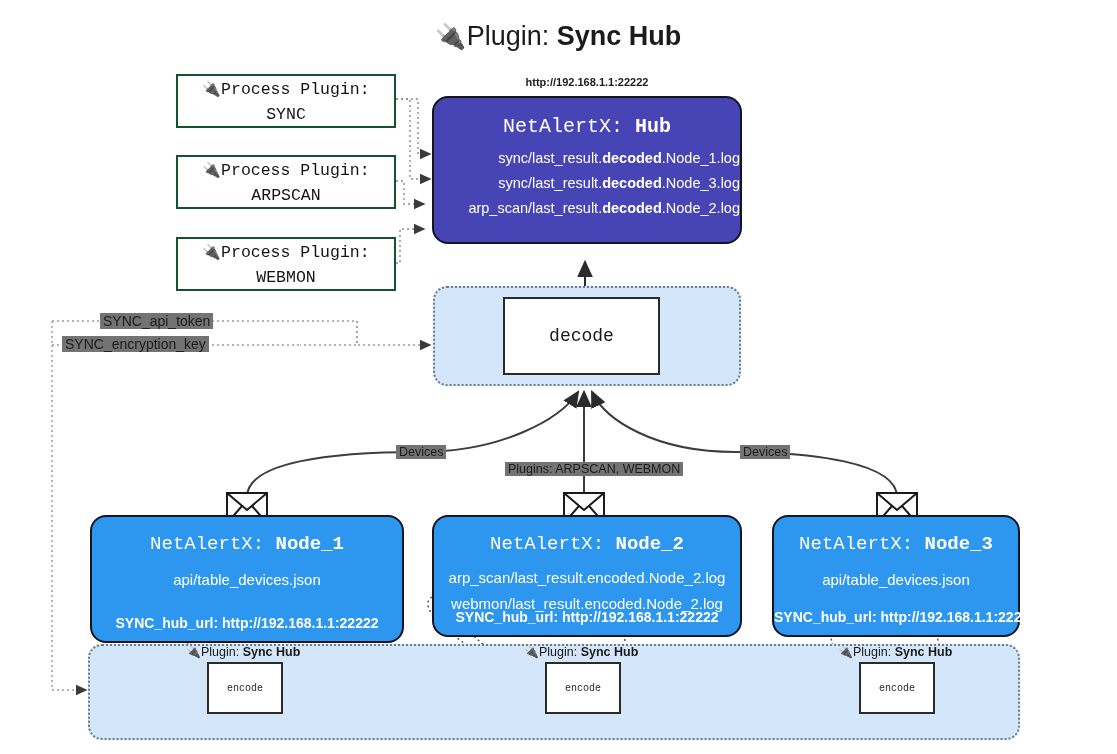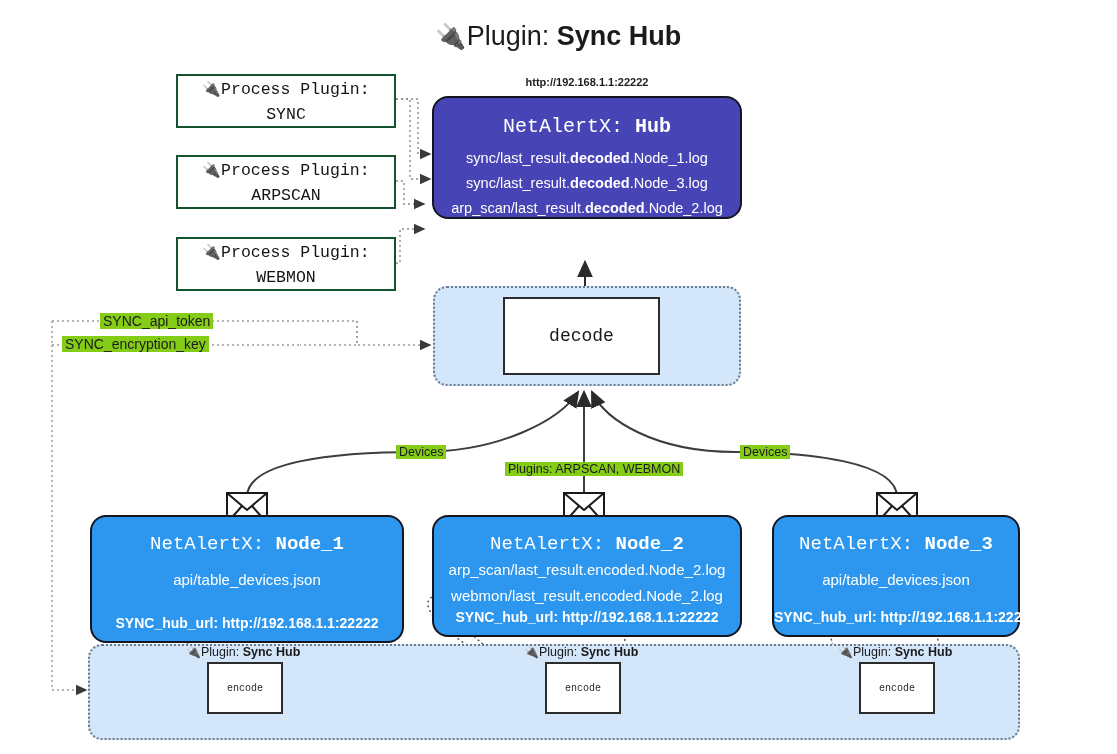--- a/index.html
+++ b/index.html
@@ -59,40 +59,40 @@
     position: absolute;
     left: 432px; top: 76px; width: 310px;
     text-align: center;
     font-size: 11px;
     font-weight: 700;
     color: #1d1d1d;
   }
   #hub-box {
     position: absolute;
     left: 432px; top: 96px;
-    width: 310px; height: 123px;
+    width: 310px; height: 148px;
     background: #4745b5;
     border: 2px solid #15151f;
     border-radius: 16px;
     box-sizing: border-box;
     color: #ffffff;
   }
   #hub-title {
     text-align: center;
     font-family: "Liberation Mono", "DejaVu Sans Mono", monospace;
     font-size: 20px;
     line-height: 22px;
     margin-top: 18px;
     white-space: nowrap;
   }
   #hub-title .b { font-weight: 700; }
   .hub-line {
     font-size: 14.5px;
     line-height: 25px;
-    text-align: center;
+    text-align: right;
     white-space: nowrap;
     color: #ffffff;
   }
   .hub-line b { font-weight: 700; }
   #hub-lines { margin-top: 8px; }
 
   
   #decode-container {
     position: absolute;
     left: 433px; top: 286px;
@@ -137,21 +137,21 @@
   }
   .node-title .b { font-weight: 700; }
   .node-res {
     font-size: 15px;
     line-height: 26px;
     text-align: center;
     white-space: nowrap;
     color: #ffffff;
   }
   .node-resources { margin-top: 12px; }
-  .node-resources.two { margin-top: 2px; }
+  .node-resources.two { margin-top: 10px; }
   .node-hub-url {
     position: absolute;
     left: 0; right: 0; bottom: 10px;
     text-align: center;
     font-size: 14px;
     font-weight: 700;
     color: #ffffff;
     white-space: nowrap;
   }
 
@@ -191,21 +191,21 @@
     white-space: nowrap;
   }
   .plugin-label b { font-weight: 700; }
   .plugin-label .plug { font-size: 12px; }
 
   
   .edge-label {
     position: absolute;
     font-size: 12.5px;
     color: #1c1c1c;
-    background: #84cc16;
+    background: #737373;
     white-space: nowrap;
     padding: 0 3px;
   }
   .edge-label.big { font-size: 14px; }
 
   #svg-layer {
     position: absolute;
     left: 0; top: 0;
     width: 1117px; height: 754px;
     pointer-events: none;

